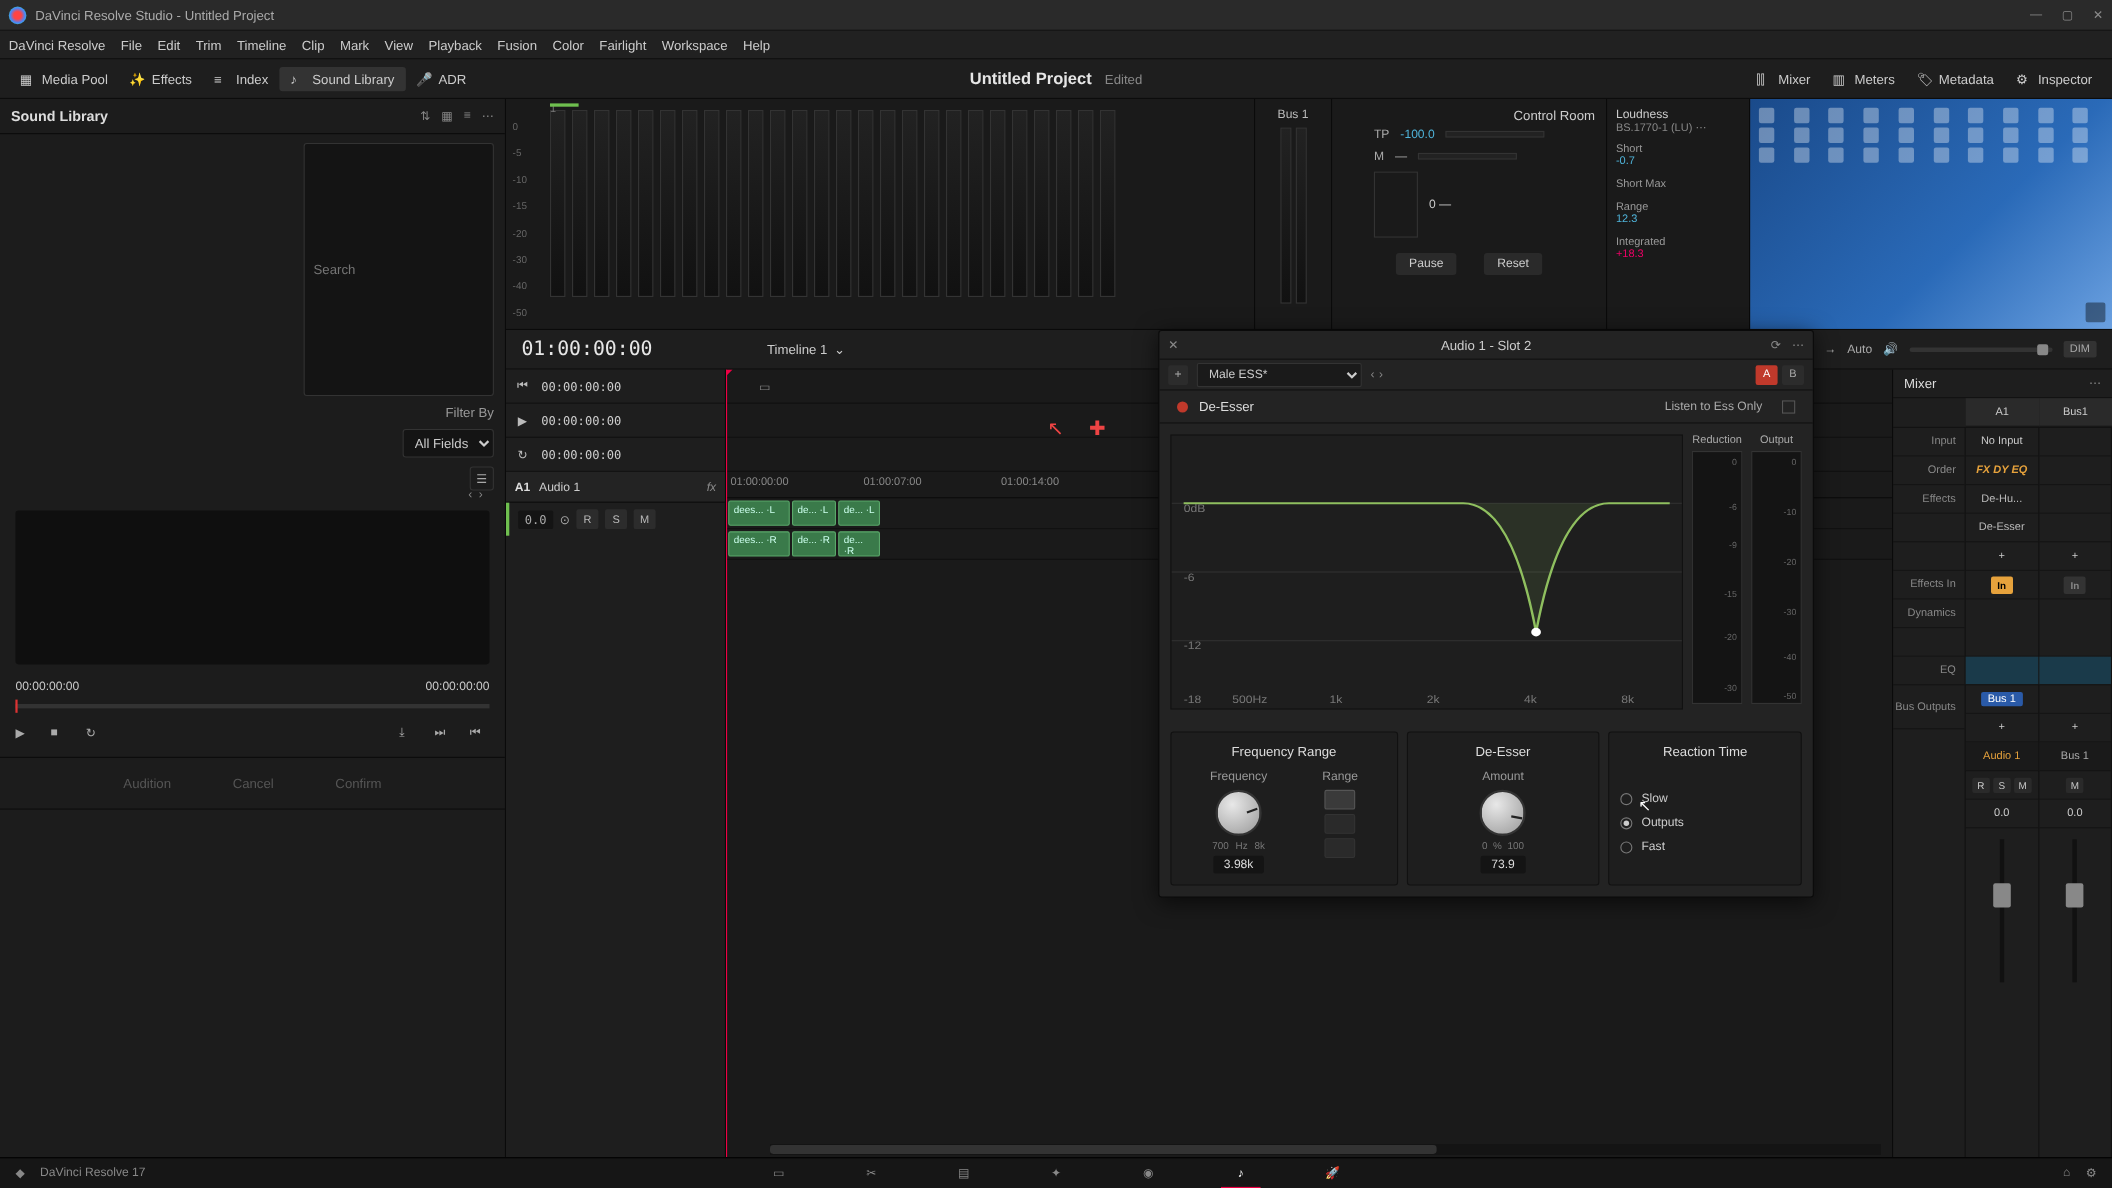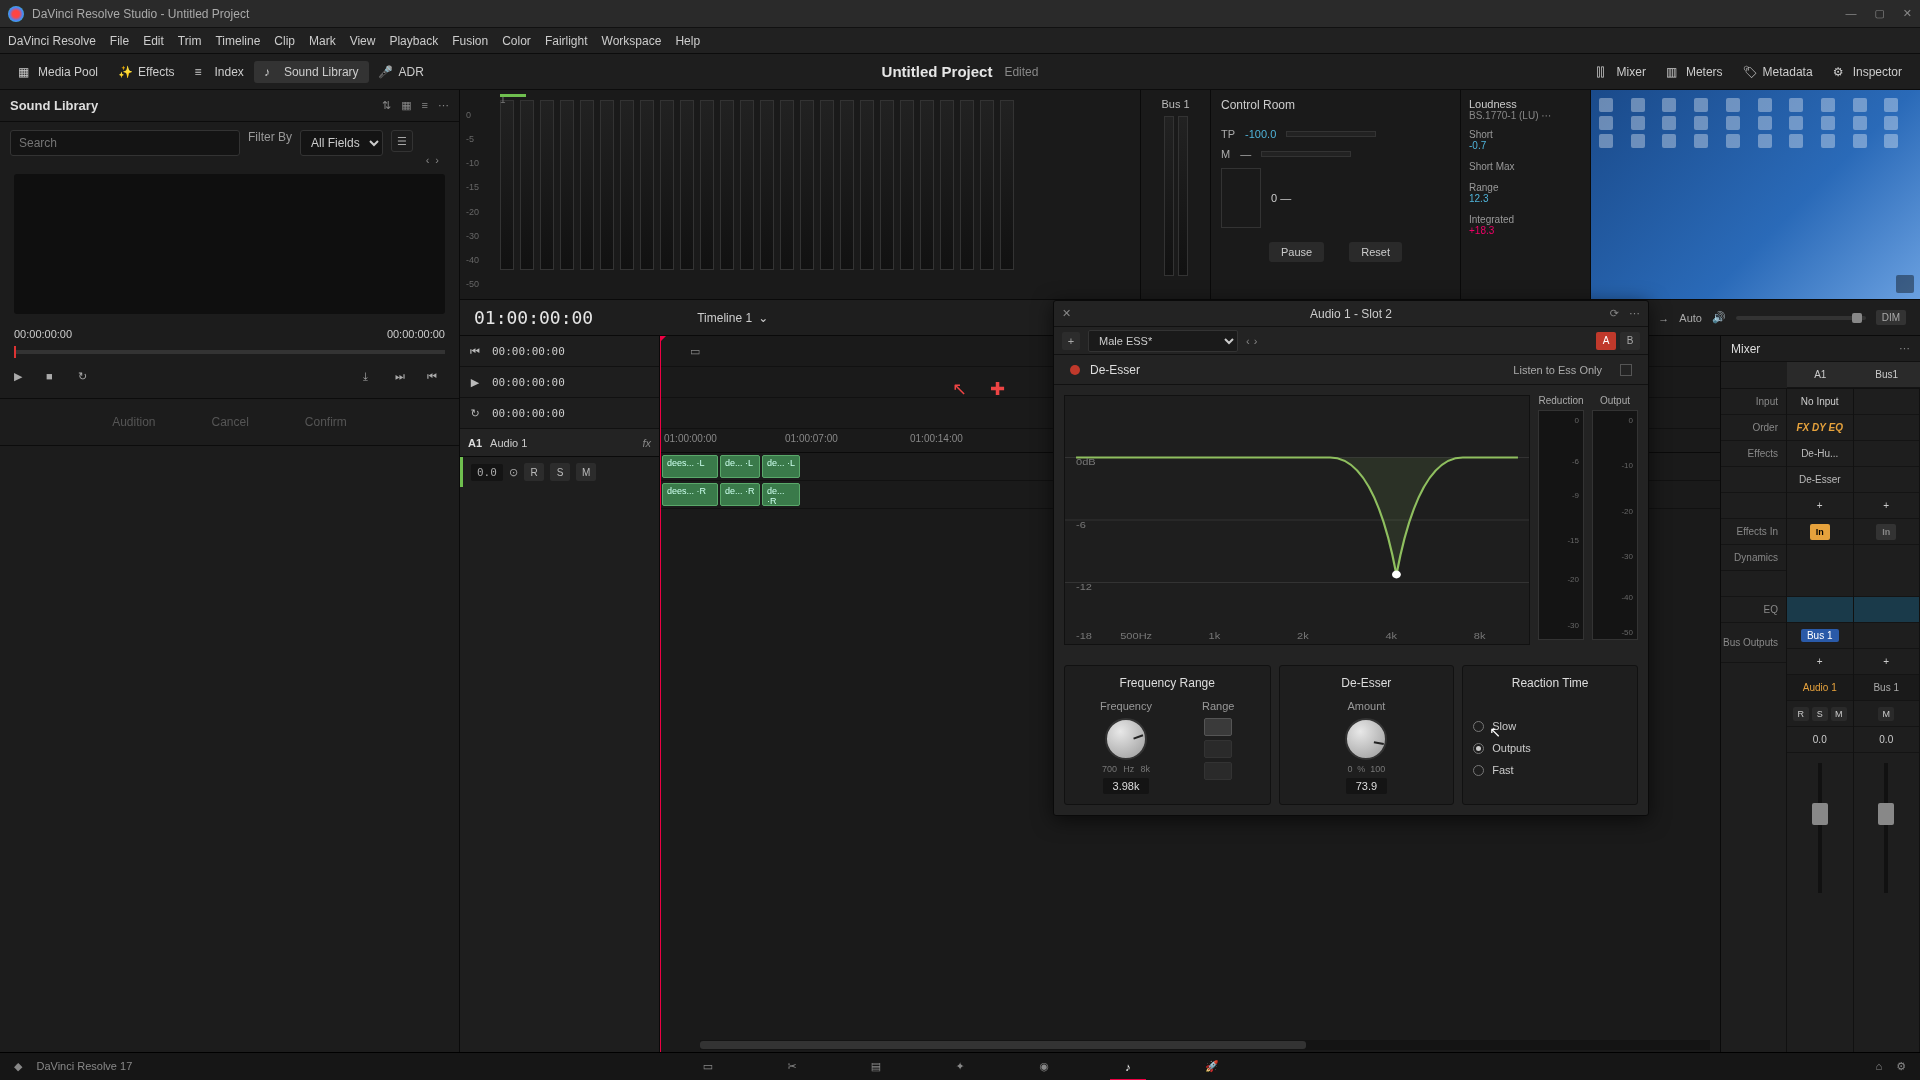--- a/index.html
+++ b/index.html
@@ -26,21 +26,21 @@
 .toolbar .right { margin-left:auto; display:flex; }
 
 
 .main { display:flex; height:calc(100% - 28px - 26px - 36px - 28px); }
 
 
 .panel-left { width:460px; background:#1c1c1c; border-right:1px solid #0a0a0a; display:flex; flex-direction:column; }
 .panel-hdr { height:32px; display:flex; align-items:center; padding:0 10px; border-bottom:1px solid #0c0c0c; }
 .panel-hdr .t { color:#ddd; font-size:13px; font-weight:600; }
 .panel-hdr .tools { margin-left:auto; display:flex; gap:10px; color:#888; }
-.searchrow { display:flex; align-items:flex-start; gap:8px; padding:8px 10px; }
+.searchrow { display:flex; align-items:flex-end; gap:8px; padding:8px 10px;flex-direction:column; }
 .searchrow input { flex:0 0 230px; background:#141414; border:1px solid #333; border-radius:3px; padding:5px 8px; color:#ccc; font-size:12px; }
 .searchrow .lbl { color:#999; font-size:12px; }
 .searchrow select { background:#141414; border:1px solid #333; color:#ccc; padding:4px 6px; border-radius:3px; font-size:12px; }
 .searchrow .opt { width:22px; height:22px; border:1px solid #333; border-radius:3px; display:flex; align-items:center; justify-content:center; }
 .preview { margin:10px 14px; height:140px; background:#0f0f0f; border-radius:3px; position:relative; }
 .preview .navarrows { position:absolute; right:6px; top:-20px; display:flex; gap:6px; color:#888; }
 .timecodes { display:flex; justify-content:space-between; padding:4px 14px; font-size:11px; color:#ccc; }
 .scrub { margin:6px 14px; height:4px; background:#333; position:relative; }
 .scrub .head { position:absolute; left:0; top:-4px; width:2px; height:12px; background:#d33; }
 .transport { display:flex; align-items:center; gap:14px; padding:10px 14px; color:#aaa; }
@@ -61,22 +61,22 @@
 .ruler-top { position:absolute; top:4px; left:40px; right:10px; height:14px; color:#777; font-size:10px; }
 .ruler-top .green { position:absolute; left:0; width:26px; height:3px; background:#6fbf4f; top:0; }
 .mscale { position:absolute; left:6px; top:20px; bottom:10px; width:24px; color:#666; font-size:9px; display:flex; flex-direction:column; justify-content:space-between; }
 
 .bus-meter { width:70px; border-left:1px solid #0a0a0a; padding:8px 4px; }
 .bus-meter .lbl { text-align:center; color:#bbb; font-size:11px; margin-bottom:6px; }
 .bus-meter .bars { display:flex; gap:4px; justify-content:center; }
 .bus-meter .bar { width:10px; height:160px; background:linear-gradient(#222,#111); border:1px solid #333; }
 
 .ctrlroom { width:250px; border-left:1px solid #0a0a0a; padding:8px 10px; color:#aaa; font-size:11px; }
-.ctrlroom .h { text-align:left; color:#ccc; margin-bottom:16px; font-size:12px; }
-.ctrlroom .row { display:flex; align-items:center; gap:10px; margin-bottom:8px; }
+.ctrlroom .h { text-align:right; color:#ccc; margin-bottom:4px; font-size:12px; }
+.ctrlroom .row { display:flex; align-items:center; gap:10px; margin-bottom:8px;margin-left:28px; }
 .ctrlroom .led { width:90px; height:6px; background:#222; border:1px solid #333; }
 .ctrlroom .btns { display:flex; gap:25px; margin-top:14px; justify-content:center; }
 .ctrlroom .btn { padding:4px 12px; background:#2a2a2a; border-radius:3px; color:#ccc; font-size:11px; }
 
 .loudness { width:130px; border-left:1px solid #0a0a0a; padding:8px; font-size:10px; color:#999; }
 .loudness .h { color:#ccc; font-size:11px; }
 .loudness .sub { color:#888; font-size:10px; margin-bottom:8px; }
 .loudness .r { margin-bottom:10px; }
 .loudness .v { color:#4fb3d9; }
 .loudness .v.red { color:#e06; }

